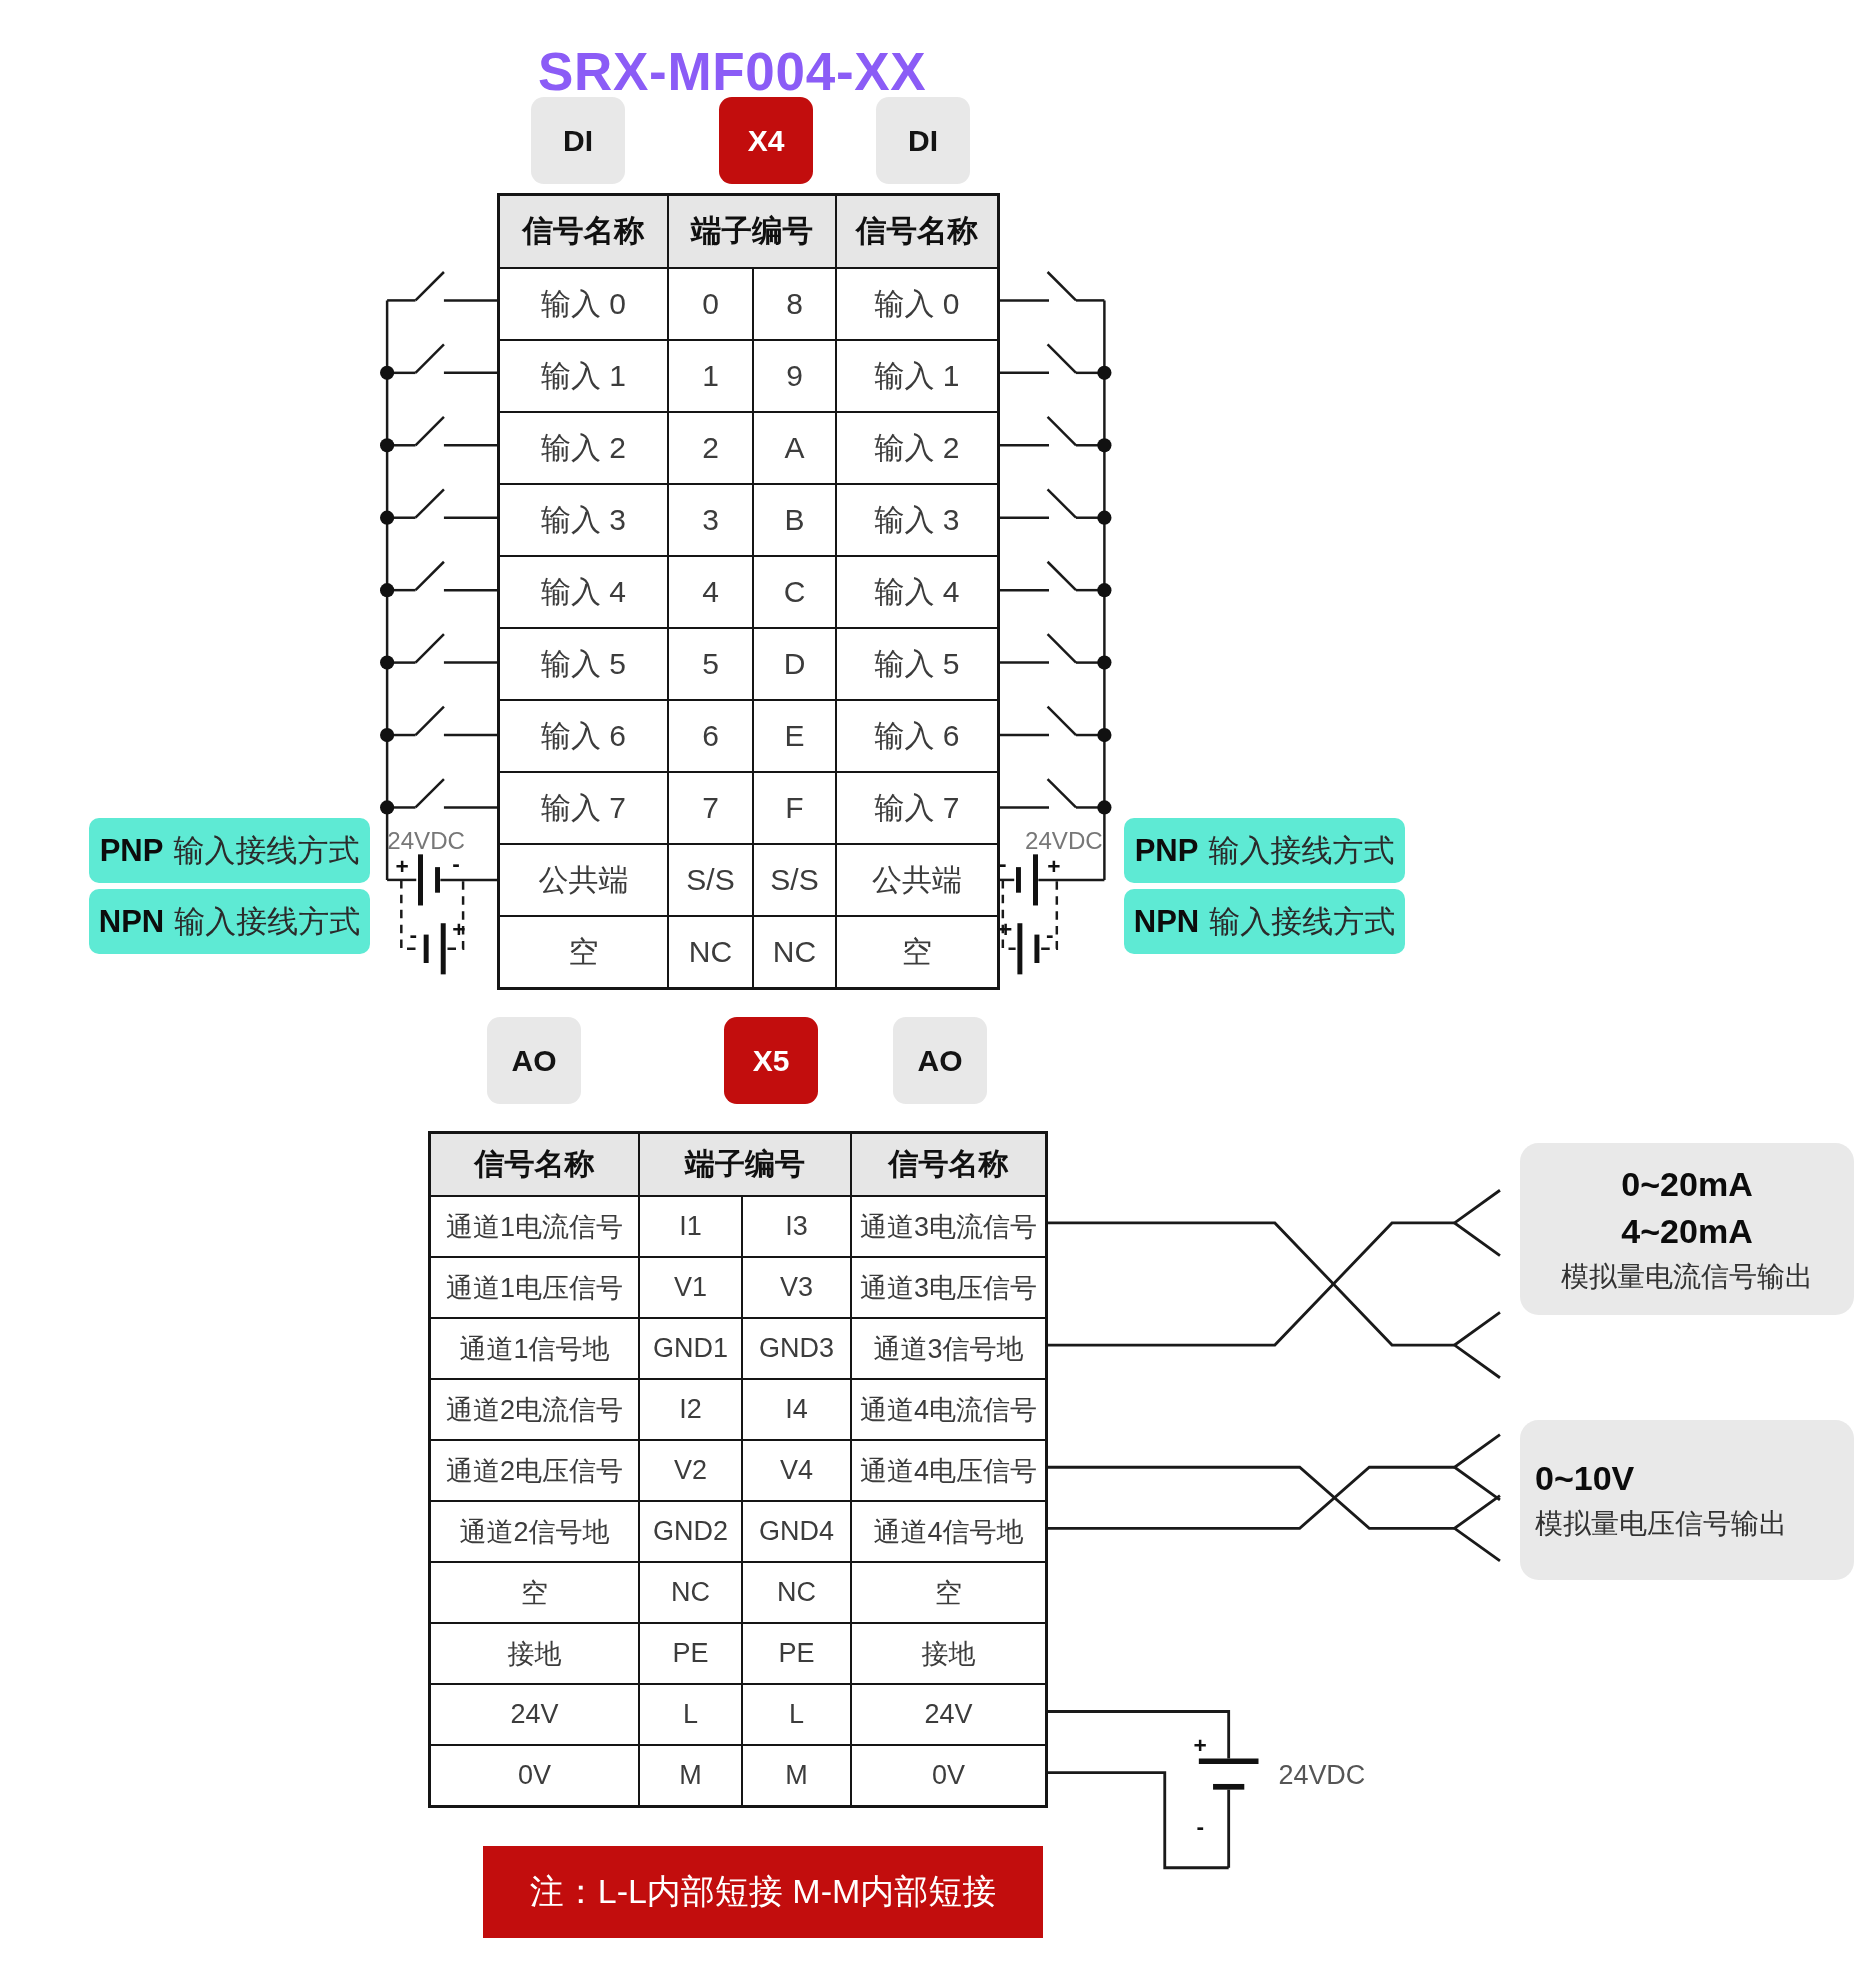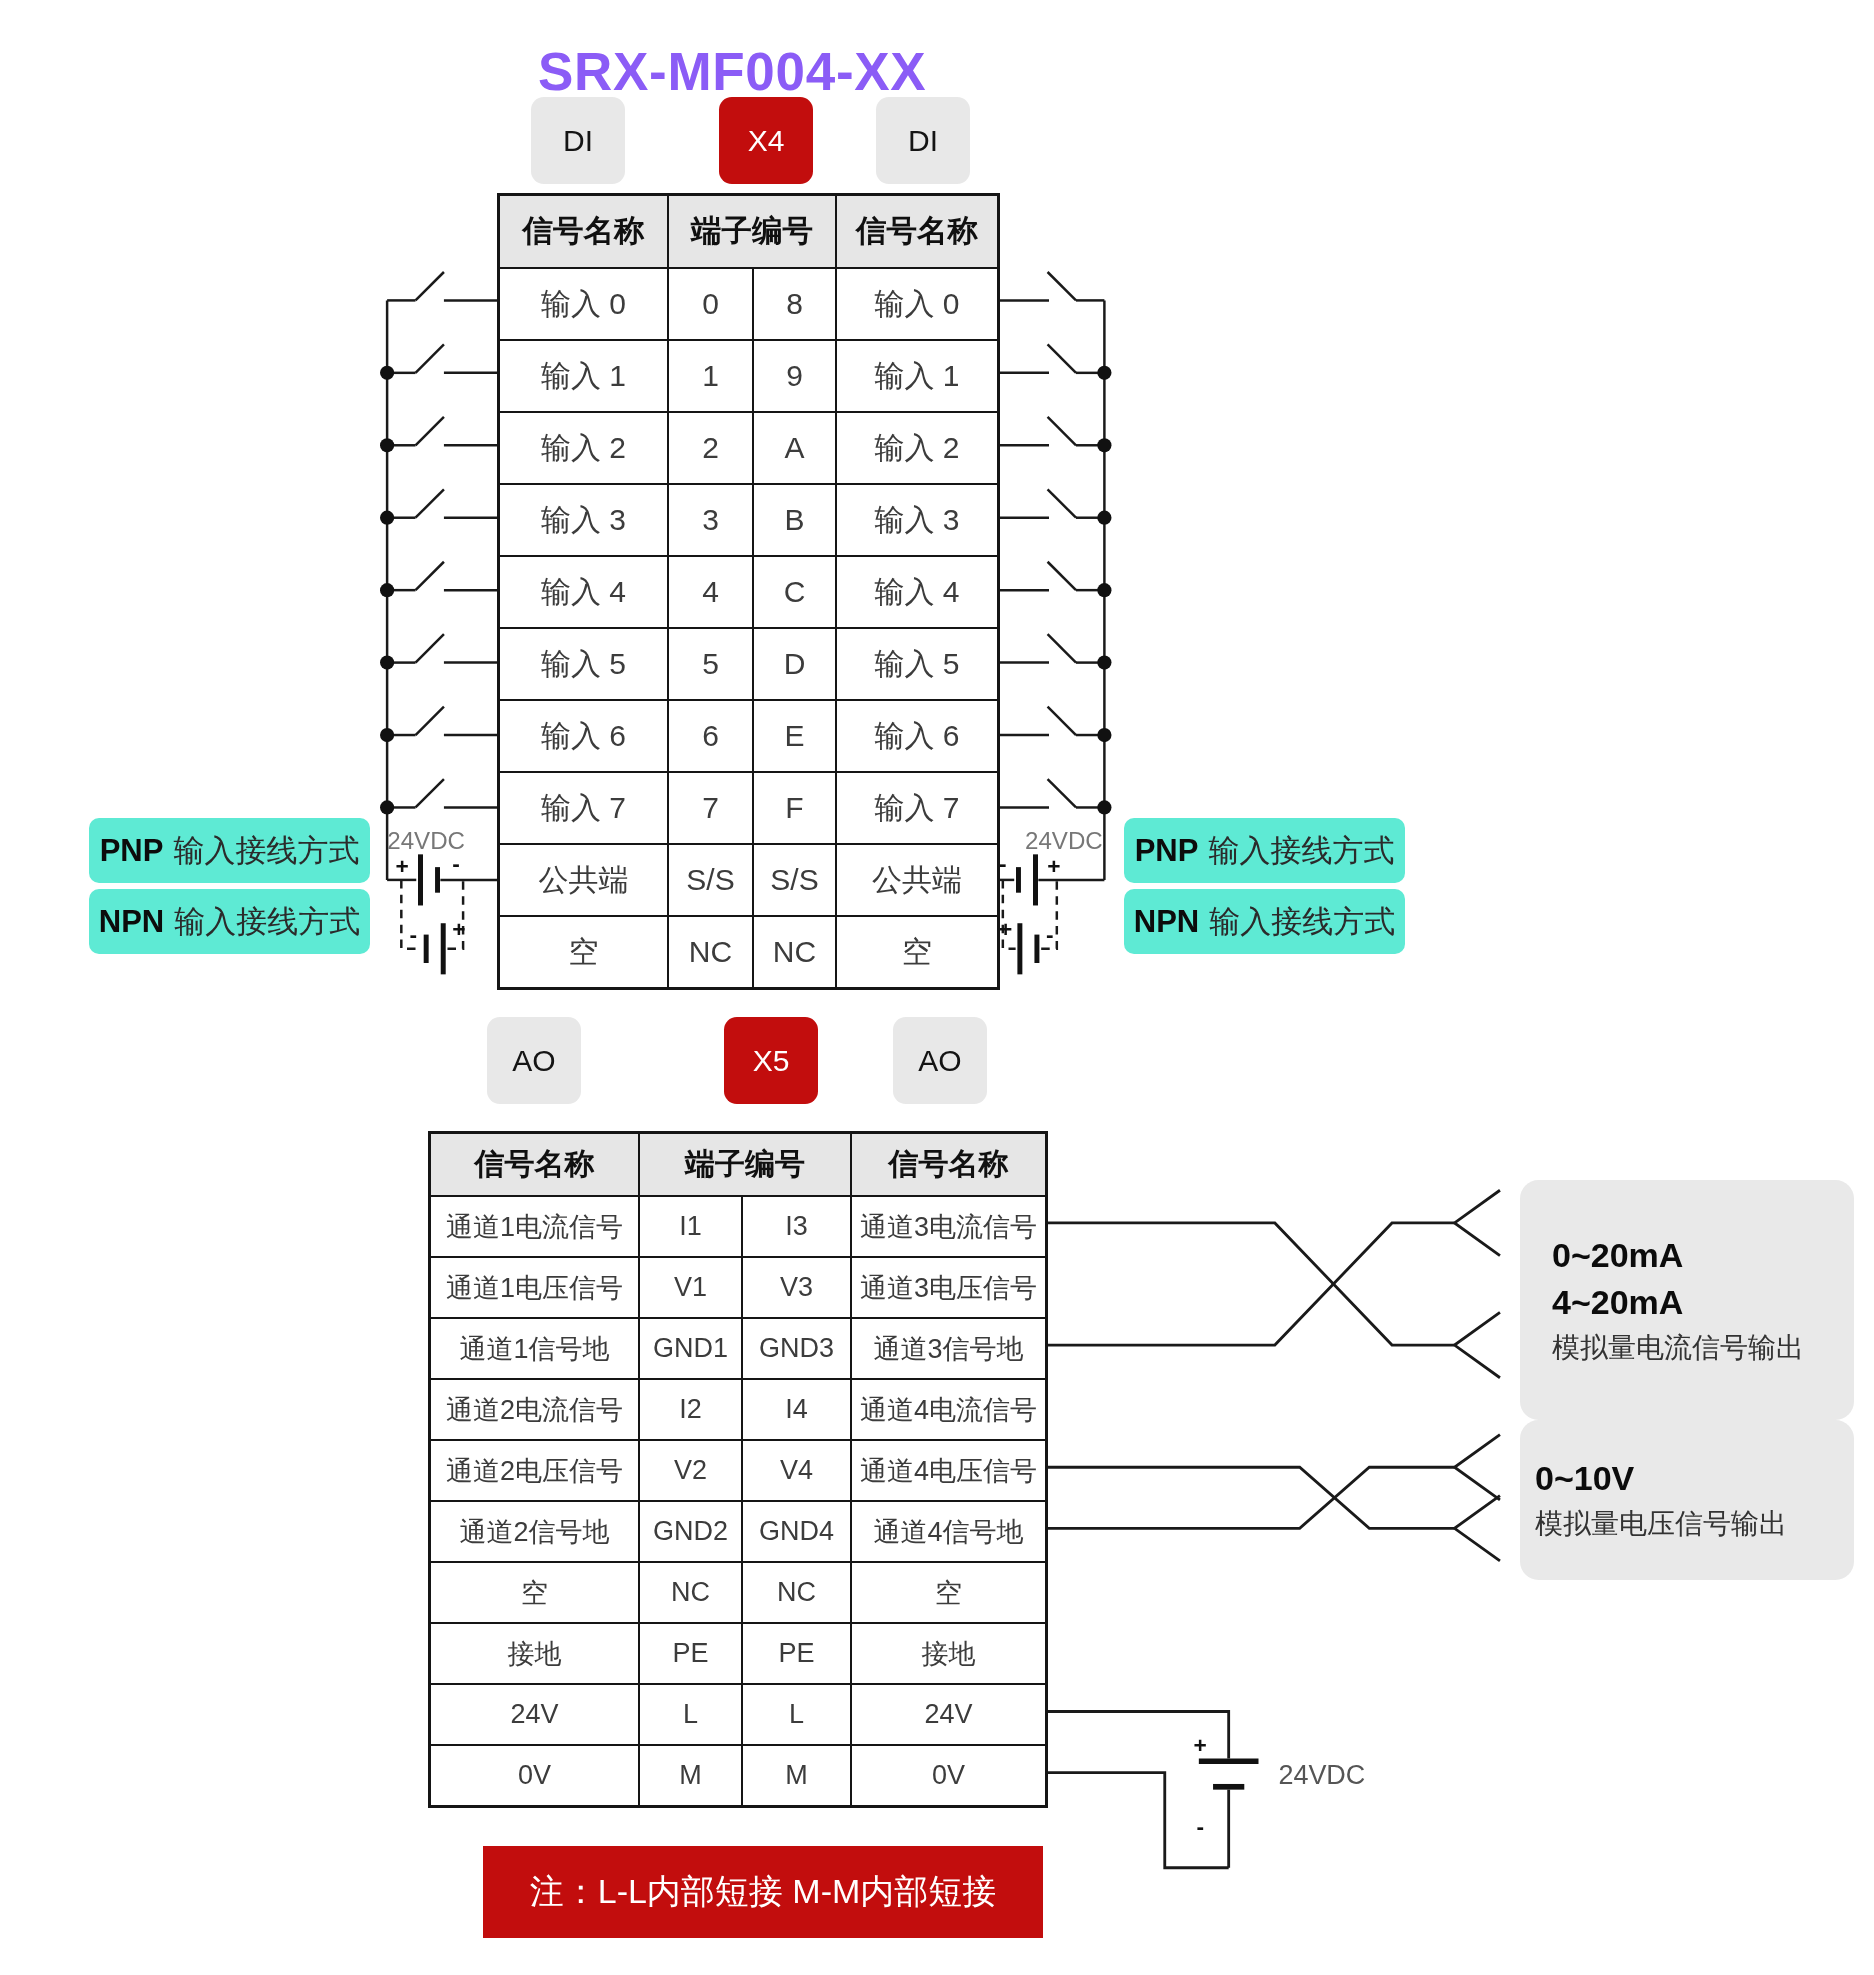--- a/index.html
+++ b/index.html
@@ -2,21 +2,21 @@
 <html style="font-size:11.4px"><head>
 <meta charset="utf-8">
 <style>
   html,body{margin:0;padding:0;background:#ffffff;}
   body{width:1875px;height:1975px;position:relative;font-family:"Liberation Sans","DejaVu Sans",sans-serif;overflow:hidden;}
 
   .title{position:absolute;left:538px;top:41px;font-size:53px;font-weight:900;color:#8b5cf6;letter-spacing:0.7px;}
 
   .badge{position:absolute;width:94px;height:87px;border-radius:12.8px;background:#e8e8e8;
          display:flex;align-items:center;justify-content:center;
-         font-size:30px;font-weight:400;color:#141414;}
+         font-size:30px;font-weight:700;color:#141414;}
   .badge.red{background:#c20d0d;color:#ffffff;}
 
   .tbl{position:absolute;display:grid;background:#ffffff;border:3.6px solid #151515;}
   .tbl .cell{display:flex;align-items:center;justify-content:center;
              border-left:2.1px solid #151515;border-top:2.1px solid #151515;
              color:#3c3c3c;font-weight:400;white-space:nowrap;}
   .tbl .cell.c0{border-left:none;}
   .tbl .cell.hdr{background:#e6e6e6;border-top:none;font-weight:700;color:#101010;}
   .x4{left:497px;top:193px;grid-template-columns:167px 85px 83px 162px;grid-template-rows:71px repeat(10,72px);}
   .x4 .cell{font-size:30px;}
@@ -28,21 +28,21 @@
 
   .wiremode{position:absolute;width:281px;height:65px;border-radius:10px;background:#5eead4;
             display:flex;align-items:center;justify-content:center;gap:10px;
             font-size:31px;color:#2b2b2b;white-space:nowrap;}
   .wiremode b{color:#0c0c0c;font-weight:900;}
 
   .outbox{position:absolute;left:1520px;width:334px;border-radius:18.5px;background:#e9e9e9;
           display:flex;flex-direction:column;justify-content:center;padding:0 32px;box-sizing:border-box;gap:8.5px;}
   .outbox .rng{font-size:34px;font-weight:900;color:#0c0c0c;line-height:1.15;}
   .outbox .dsc{font-size:28px;color:#333333;line-height:1.2;}
-  .outbox.o1{top:1180px;height:240px;}
+  .outbox.o1{top:1143px;height:172px;text-align:center;}
   .outbox.o2{top:1420px;height:160px;padding-left:15px;}
 
   .note{position:absolute;left:483px;top:1846px;width:560px;height:92px;background:#c20d0d;
         display:flex;align-items:center;justify-content:center;
         color:#ffffff;font-size:34px;white-space:nowrap;}
 
   svg#wires{position:absolute;left:0;top:0;}
   .wire{stroke:#1a1a1a;stroke-width:3.5;fill:none;}
   .wire.thick{stroke-width:4;}
   .wire.dash{stroke-dasharray:12 9;}

